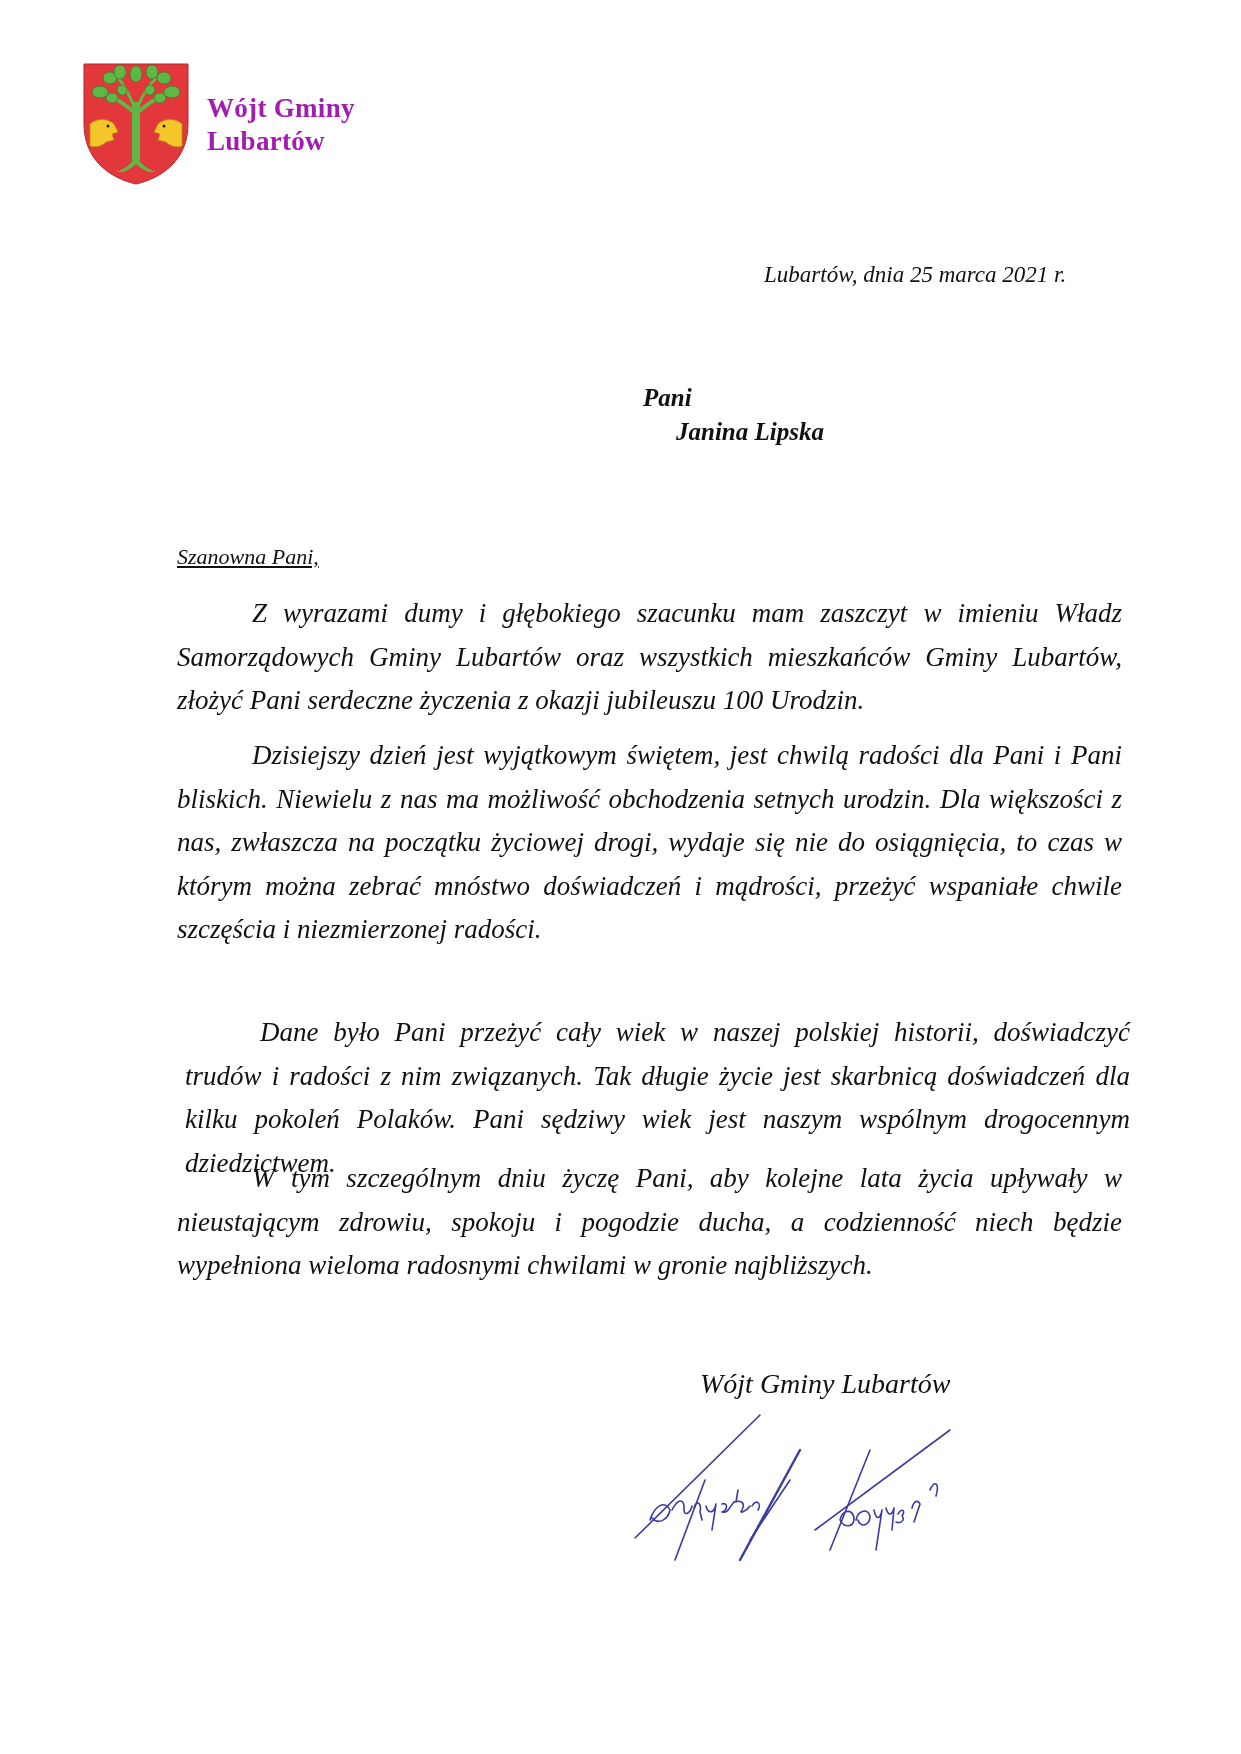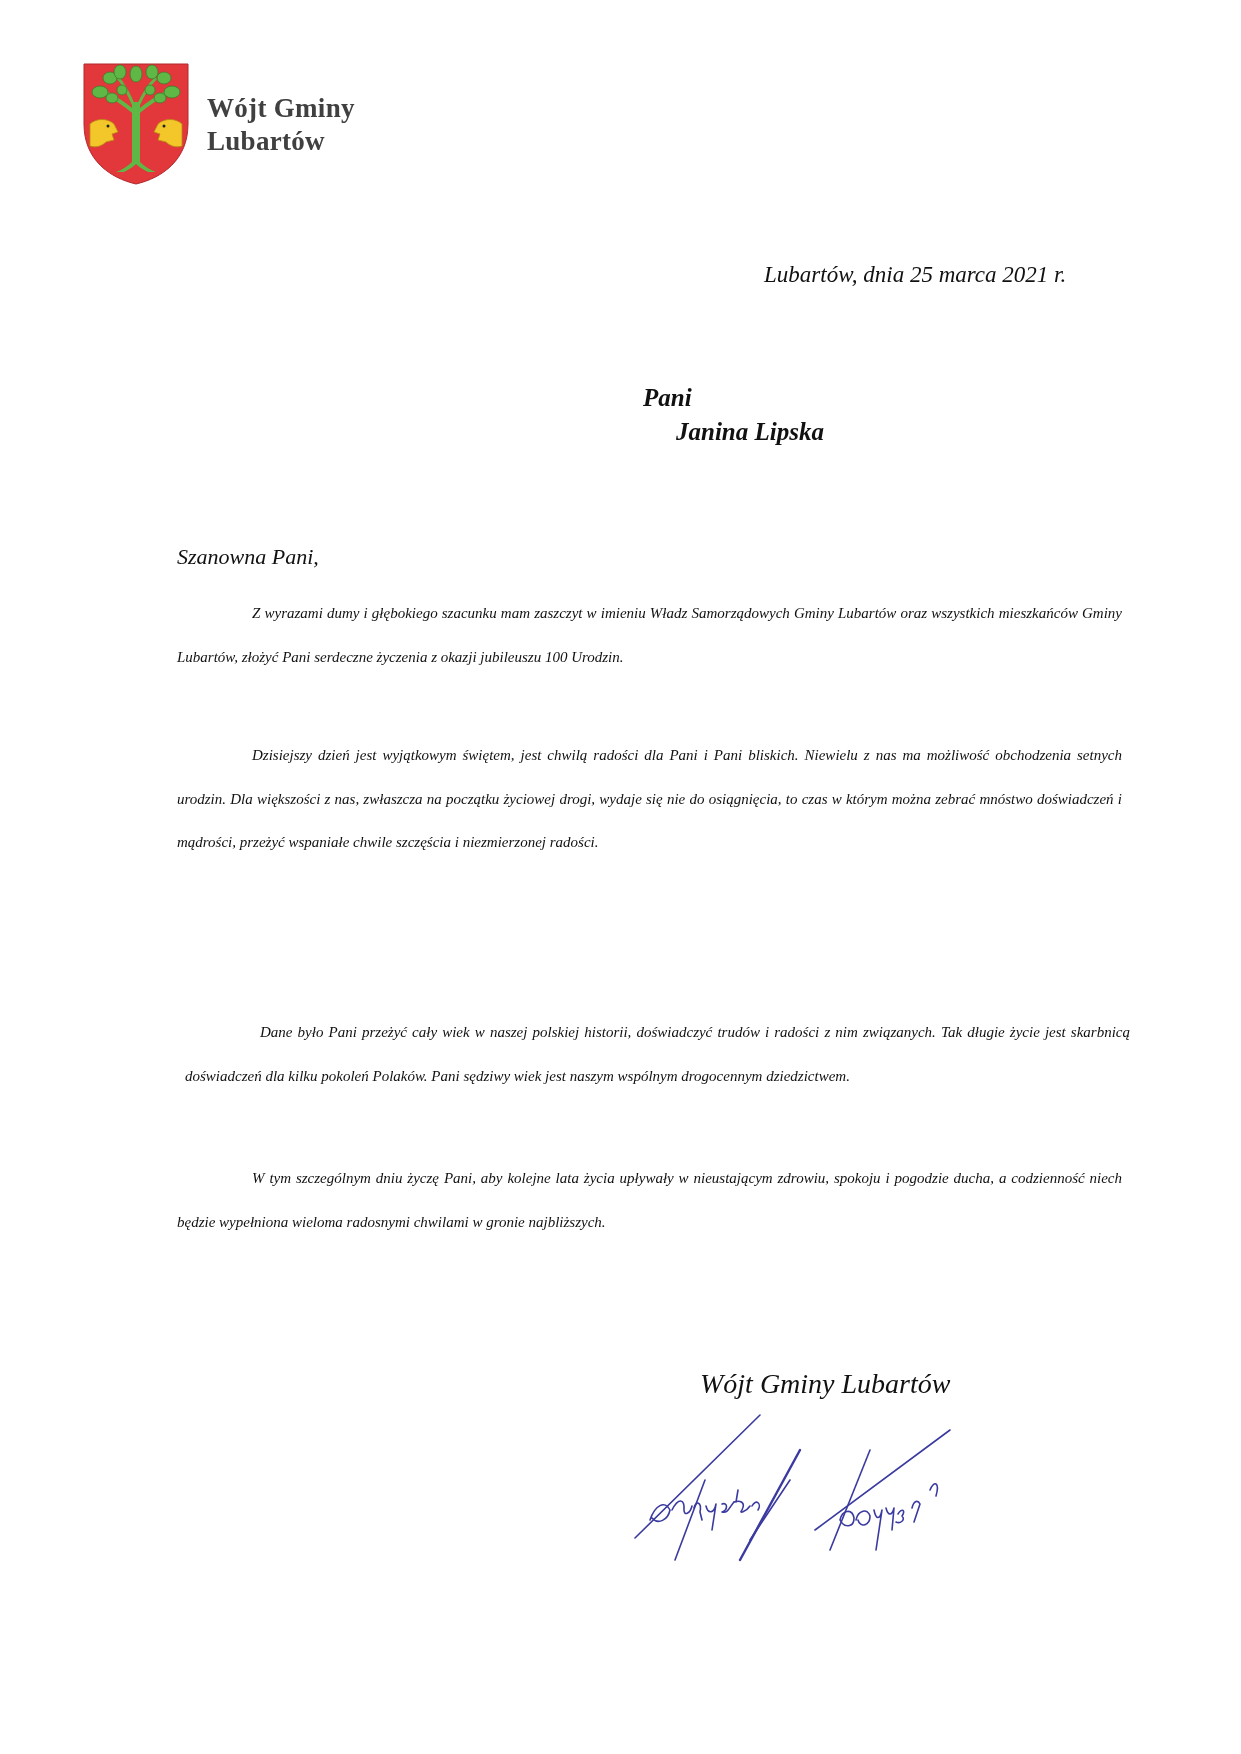--- a/index.html
+++ b/index.html
@@ -1,27 +1,27 @@
 <!DOCTYPE html>
 <html><head>
 <meta charset="utf-8">
 <style>
   html, body { margin:0; padding:0; background:#ffffff; }
   body { width:1241px; height:1754px; position:relative; overflow:hidden;
          font-family:"Liberation Serif", "DejaVu Serif", serif; color:#111; }
   .abs { position:absolute; }
   .logo-shield { left:82px; top:62px; width:108px; height:124px; }
   .header-title { left:207px; top:92px; font-family:"Liberation Serif", serif; font-weight:bold;
-                  font-size:27px; line-height:33px; color:#404040; letter-spacing:0.3px; }
+                  font-size:27px; line-height:33px; color:#a21caf; letter-spacing:0.3px; }
   .date-line { left:752px; top:262px; font-style:italic; font-size:23px;margin-left:12px; }
   .recipient { font-style:italic; font-weight:bold; font-size:25px; }
   .rec-title { left:643px; top:384px; }
   .rec-name { left:636px; top:418px;margin-left:40px; }
-  .salutation { left:177px; top:544px; font-style:italic; font-size:22px; }
-  .para { left:177px; width:945px; font-style:italic; font-size:15px; line-height:43.5px;
+  .salutation { left:177px; top:544px; font-style:italic; font-size:22px;text-decoration:underline; }
+  .para { left:177px; width:945px; font-style:italic; font-size:27px; line-height:43.5px;
           text-align:justify; text-indent:75px; }
   .p1 { top:592px; }
   .p2 { top:734px; }
   .p3 { top:1003px; }
   .p4 { top:1157px; }
   .sign-title { left:700px; top:1368px; font-style:italic; font-size:28px; }
   .signature { left:630px; top:1410px; width:370px; height:160px; }
 </style>
 </head>
 <body>

